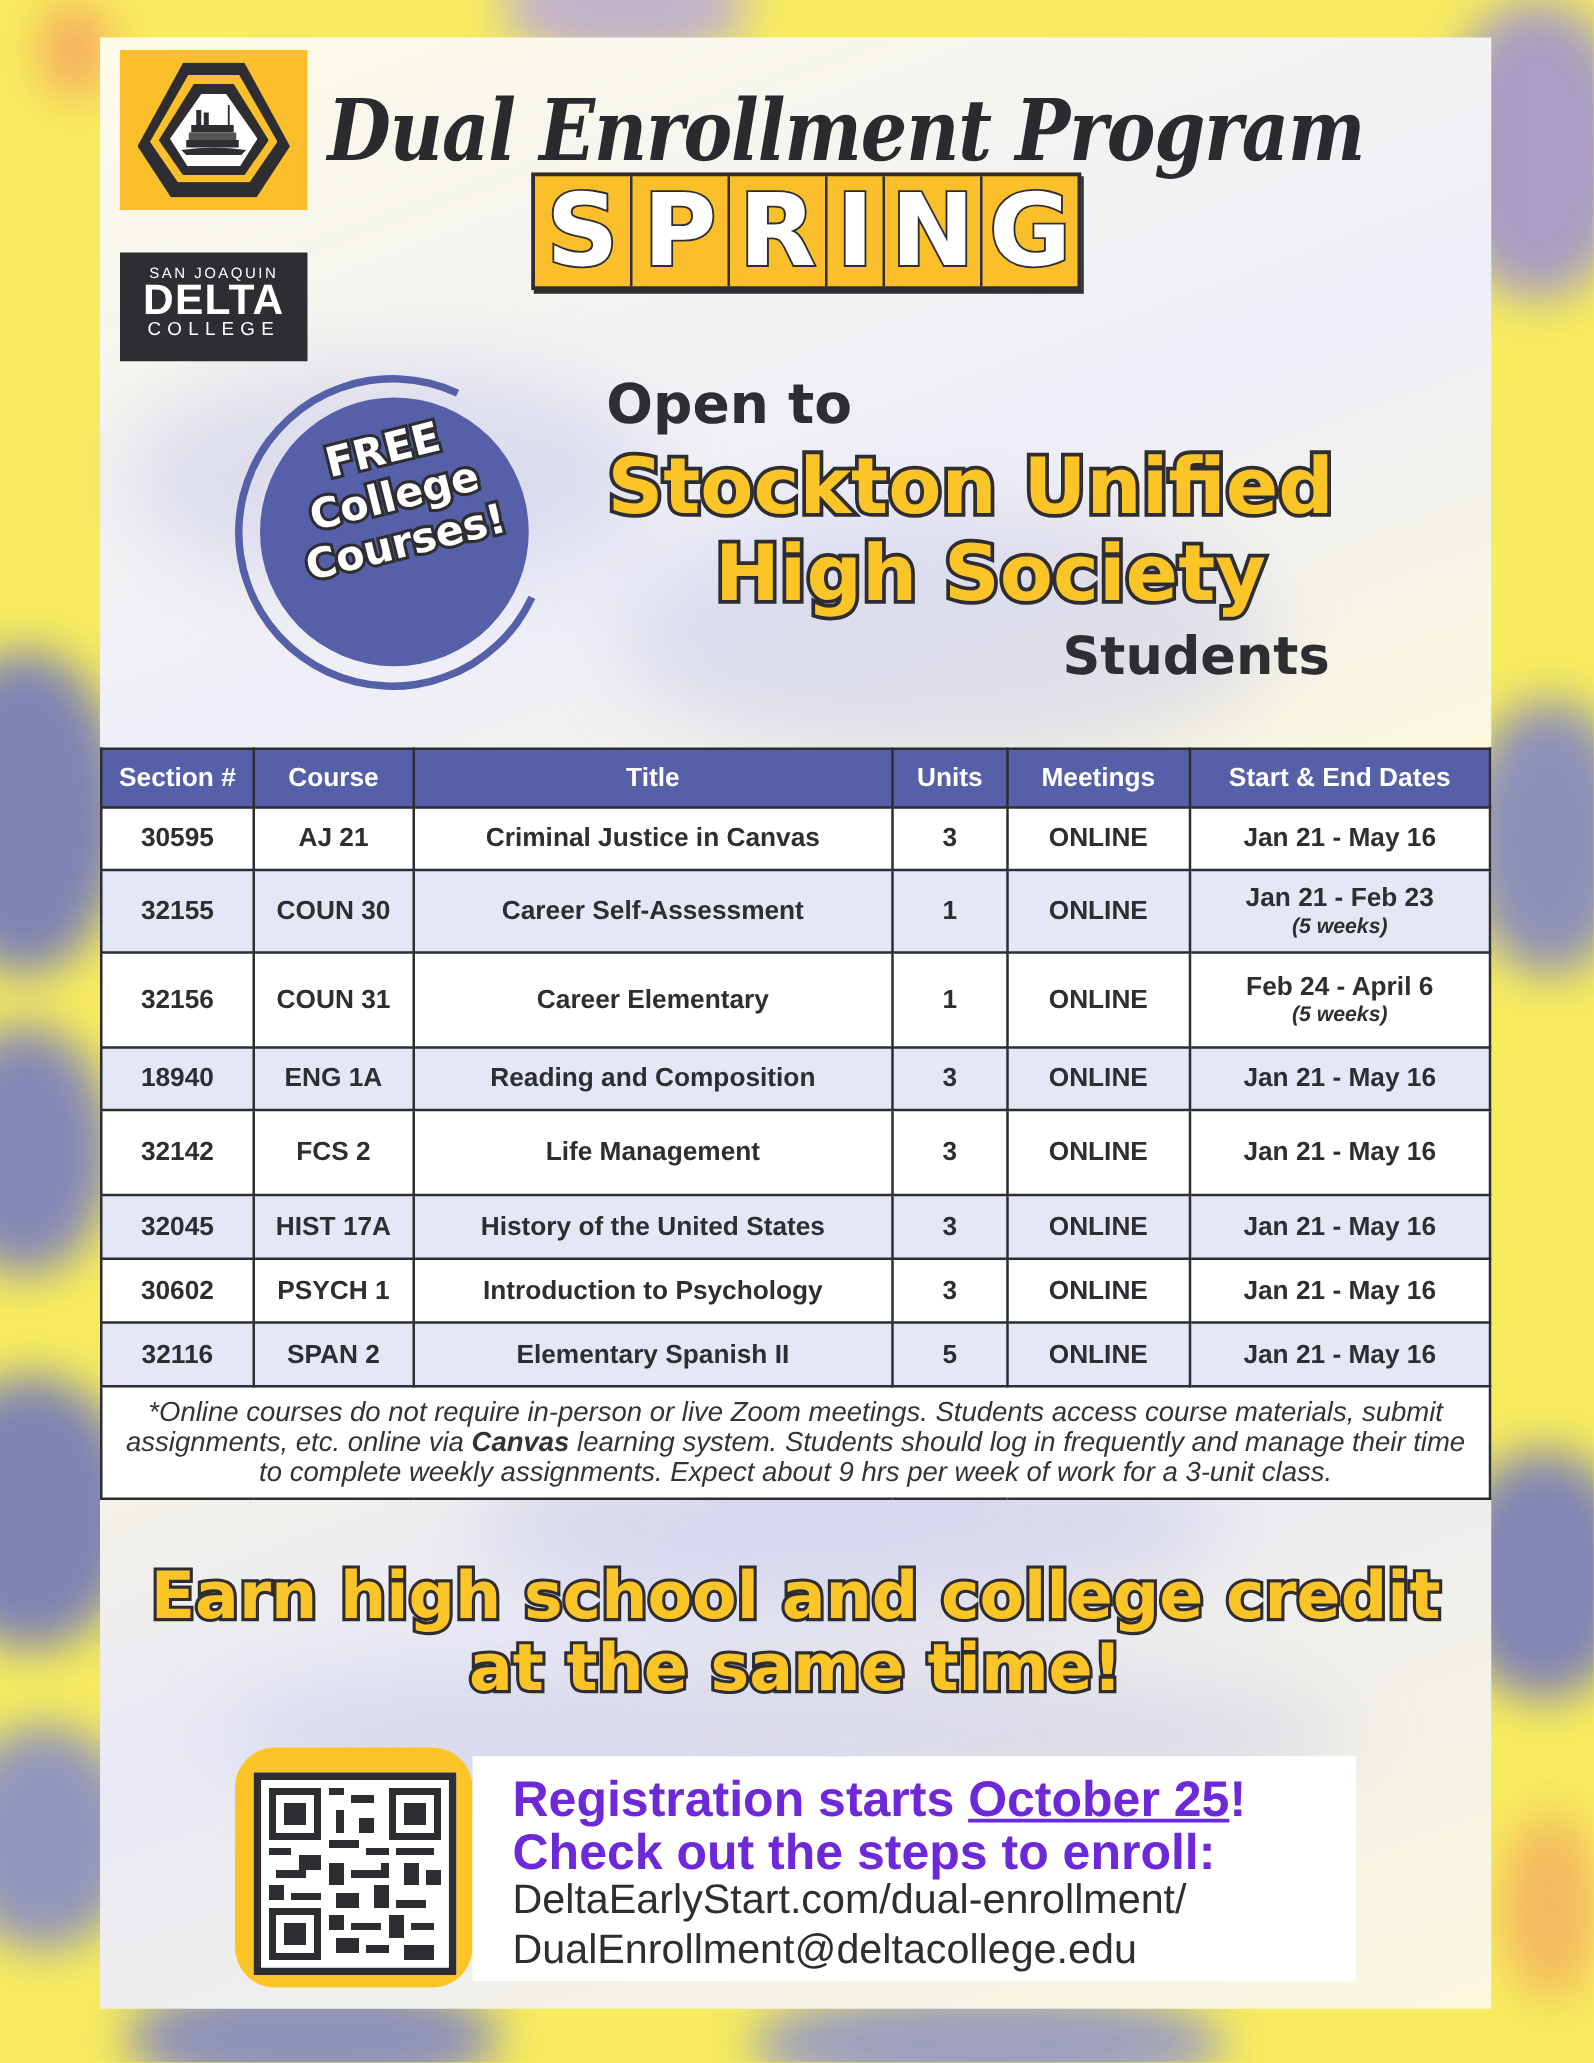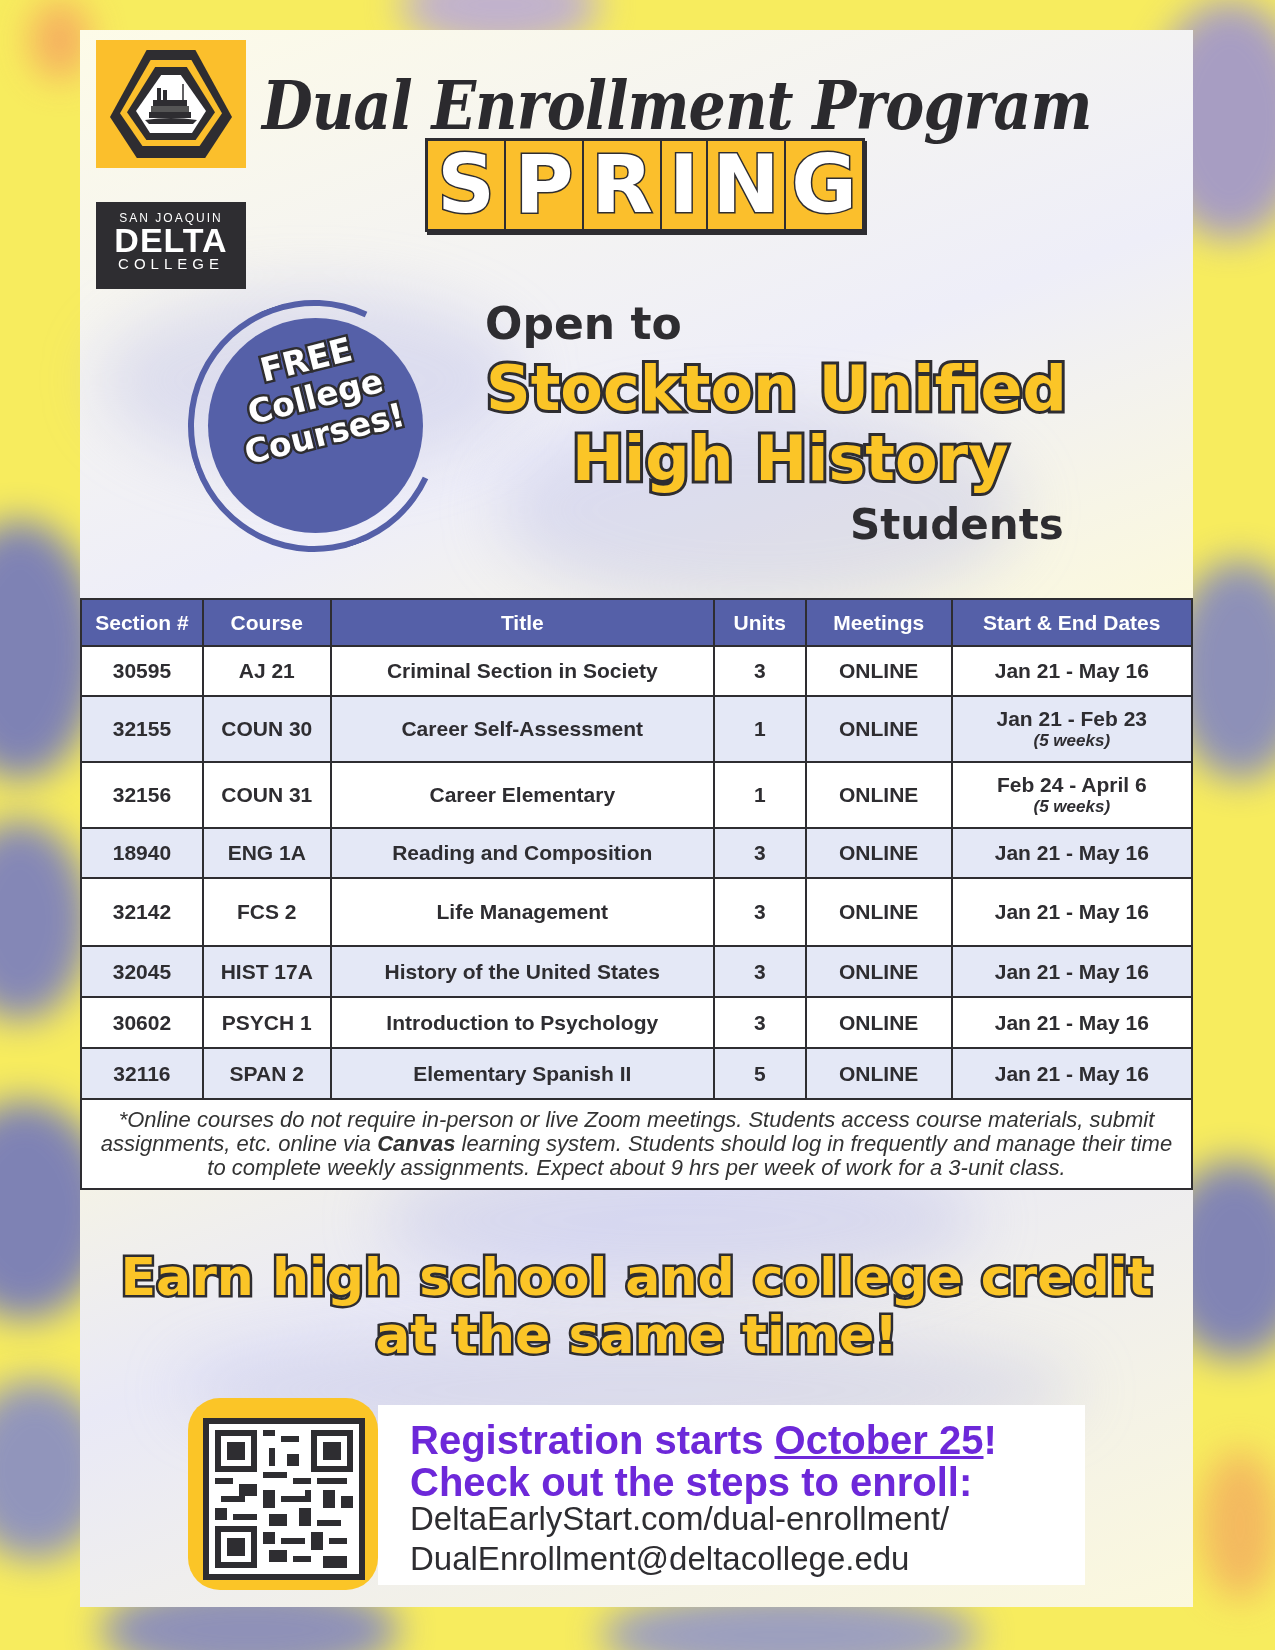--- a/index.html
+++ b/index.html
@@ -201,21 +201,21 @@
 <div class="badge-ring"></div>
 <div class="badge"></div>
 <div class="badge-text">
   <div>FREE</div>
   <div>College</div>
   <div>Courses!</div>
 </div>
 
 <div class="open-to">Open to</div>
 <div class="hl-yellow hl1">Stockton Unified</div>
-<div class="hl-yellow hl2">High History</div>
+<div class="hl-yellow hl2">High Society</div>
 <div class="students">Students</div>
 
 <table class="tbl">
   <colgroup>
     <col style="width:122px">
       <col style="width:128px">
       <col style="width:384px">
     <col style="width:92px">
       <col style="width:146px">
       <col style="width:241px">
@@ -227,37 +227,37 @@
       <th>Title</th>
       <th>Units</th>
       <th>Meetings</th>
       <th>Start &amp; End Dates</th>
     </tr>
   </thead>
   <tbody>
     <tr class="plain" style="height:50px">
       <td>30595</td>
       <td>AJ 21</td>
-      <td>Criminal Section in Society</td>
+      <td>Criminal Justice in Canvas</td>
       <td>3</td>
       <td>ONLINE</td>
       <td>Jan 21 - May 16</td>
     </tr>
     <tr class="alt" style="height:66px">
       <td>32155</td>
       <td>COUN 30</td>
       <td>Career Self-Assessment</td>
       <td>1</td>
       <td>ONLINE</td>
       <td>
         <span>Jan 21 - Feb 23</span>
         <span class="note">(5 weeks)</span>
       </td>
     </tr>
-    <tr class="plain" style="height:66px">
+    <tr class="plain" style="height:76px">
       <td>32156</td>
       <td>COUN 31</td>
       <td>Career Elementary</td>
       <td>1</td>
       <td>ONLINE</td>
       <td>
         <span>Feb 24 - April 6</span>
         <span class="note">(5 weeks)</span>
       </td>
     </tr>

